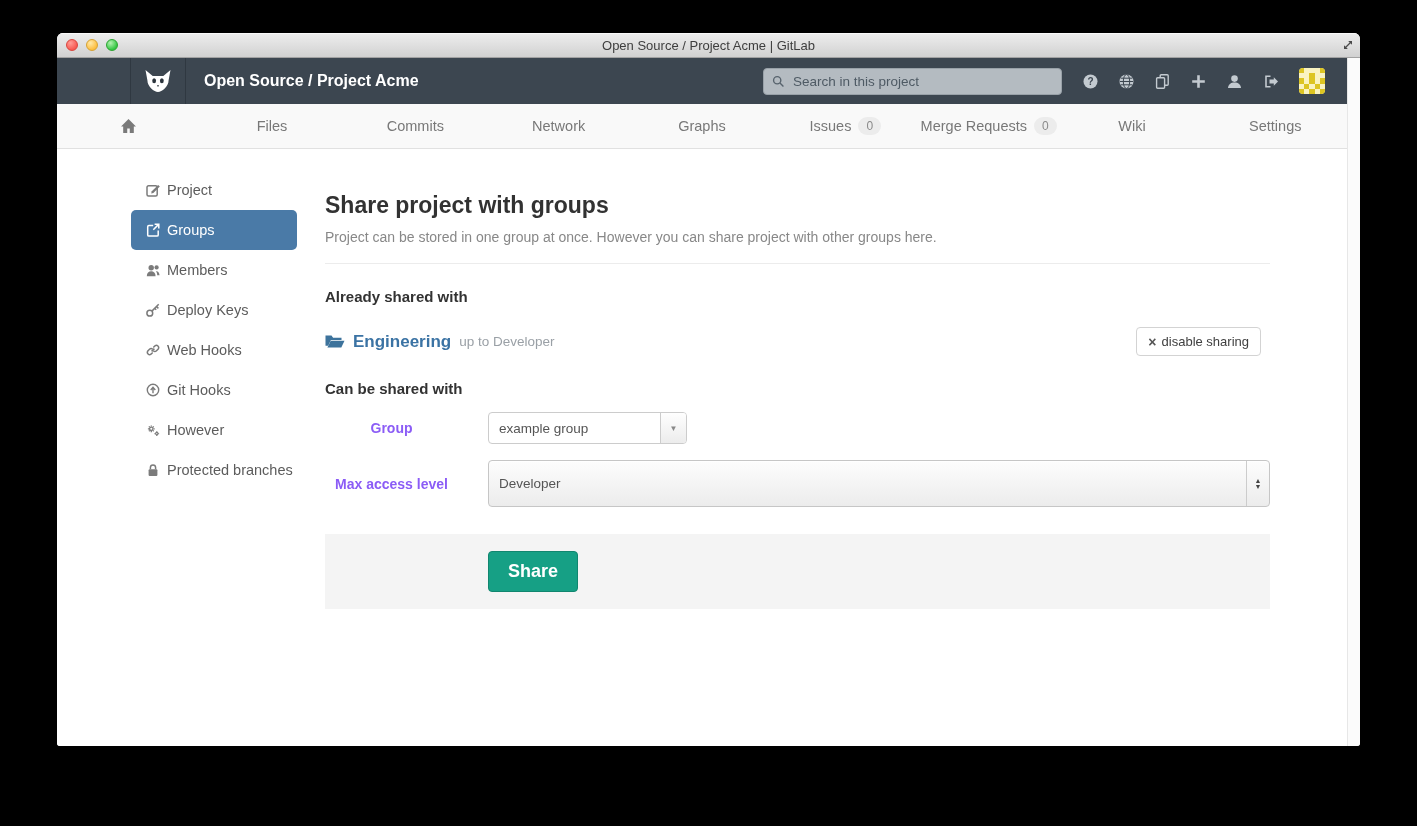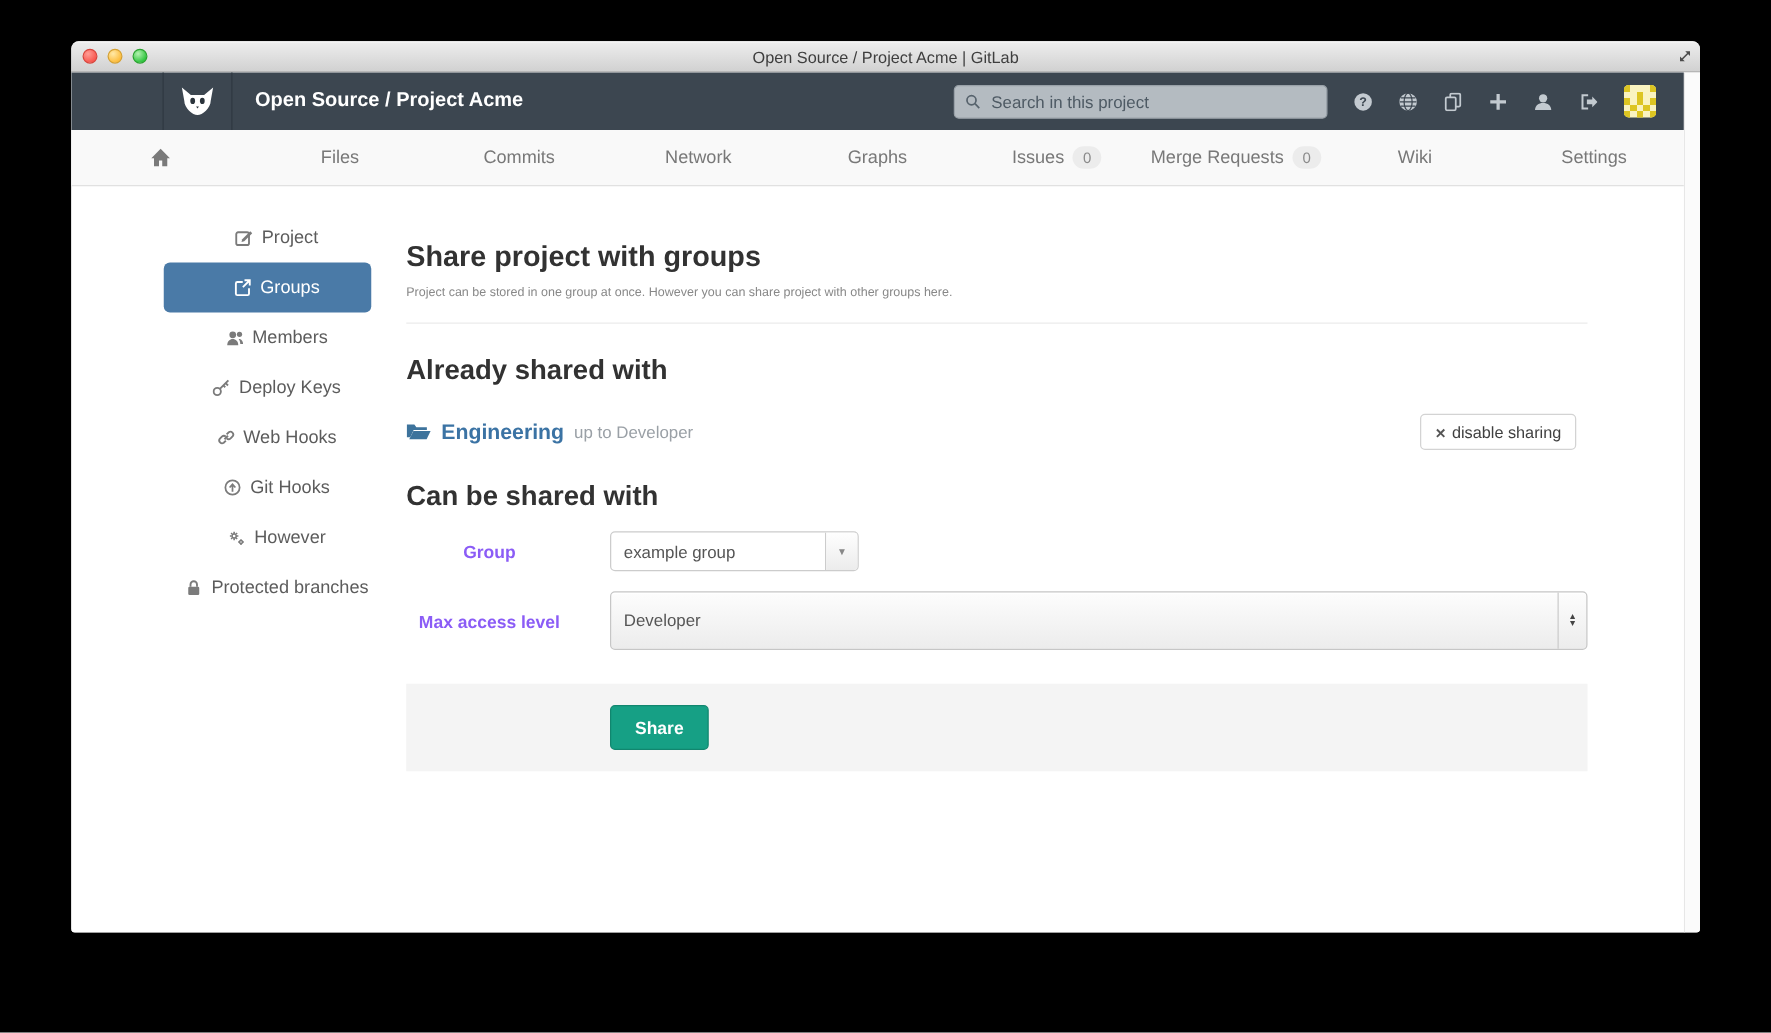--- a/index.html
+++ b/index.html
@@ -57,31 +57,31 @@
     color:#787878; font-size:14.5px; cursor:default; white-space:nowrap;
   }
   .badge { background:#ececec; color:#8a8a8a; font-size:12px; padding:2px 8px; border-radius:9px; }
   .home-svg { width:17px; height:16px; color:#7a7a7a; }
 
   
   .content { display:flex; padding-top:21px; }
   .sidebar { width:166px; margin-left:74px; flex-shrink:0; }
   .side-item {
     height:40px; display:flex; align-items:center; gap:7px; padding-left:15px;
-    font-size:14.5px; color:#5c5c5c; border-radius:5px; white-space:nowrap;justify-content:center;
+    font-size:14.5px; color:#5c5c5c; border-radius:5px; white-space:nowrap;
   }
   .side-item .side-icon { width:14px; height:14px; color:#7b7b7b; flex-shrink:0; display:block; }
   .side-item.active { background:#4a7aa7; color:#fff; }
   .side-item.active .side-icon { color:#fff; }
 
   .main { margin-left:28px; width:945px; padding-top:22px; }
   .page-title { margin:0; font-size:23px; font-weight:bold; color:#323232; }
-  .page-desc  { margin-top:10px; color:#888; font-size:10px; }
+  .page-desc  { margin-top:10px; color:#888; font-size:14px; }
   .rule { border:none; border-top:1px solid #ececec; margin:18px 0 0; }
-  .section-h { margin:24px 0 0; font-size:22px; font-weight:bold; color:#323232; }
+  .section-h { margin:24px 0 0; font-size:15px; font-weight:bold; color:#323232; }
 
   .shared-row { margin-top:22px; display:flex; align-items:center; }
   .folder-svg { width:20px; height:16px; margin-right:8px; flex-shrink:0; }
   .group-link { color:#3b73a4; font-weight:bold; font-size:17px; text-decoration:none; }
   .access-note { color:#9aa0a6; font-size:13.5px; margin-left:8px; }
   .disable-btn {
     margin-left:auto; margin-right:9px; background:#fff; border:1px solid #d3d3d3;
     border-radius:4px; padding:6px 11px; font-size:13px; color:#404040;
     display:flex; align-items:center; gap:5px; font-family:inherit; cursor:default;
   }
@@ -109,21 +109,21 @@
     display:flex; align-items:center; cursor:default;
   }
   .native-select .val { flex:1; padding-left:10px; font-size:13.5px; color:#555; }
   .native-select .spin {
     width:23px; height:100%; border-left:1px solid #ccc;
     display:flex; flex-direction:column; align-items:center; justify-content:center;
     color:#444; font-size:7px; line-height:6px;
   }
   .form-actions { margin-top:27px; background:#f4f4f4; padding:17px 0 17px 163px; }
   .share-btn {
-    background:#16a085; border:1px solid #11866f; color:#fff; font-size:14px; font-weight:bold;
+    background:#16a085; border:1px solid #11866f; color:#fff; font-size:18px; font-weight:bold;
     padding:9px 19px; border-radius:4px; font-family:inherit; cursor:default;
   }
 </style>
 </head>
 <body>
 
 <div class="window">
 
   <div class="titlebar">
     <div class="traffic">

